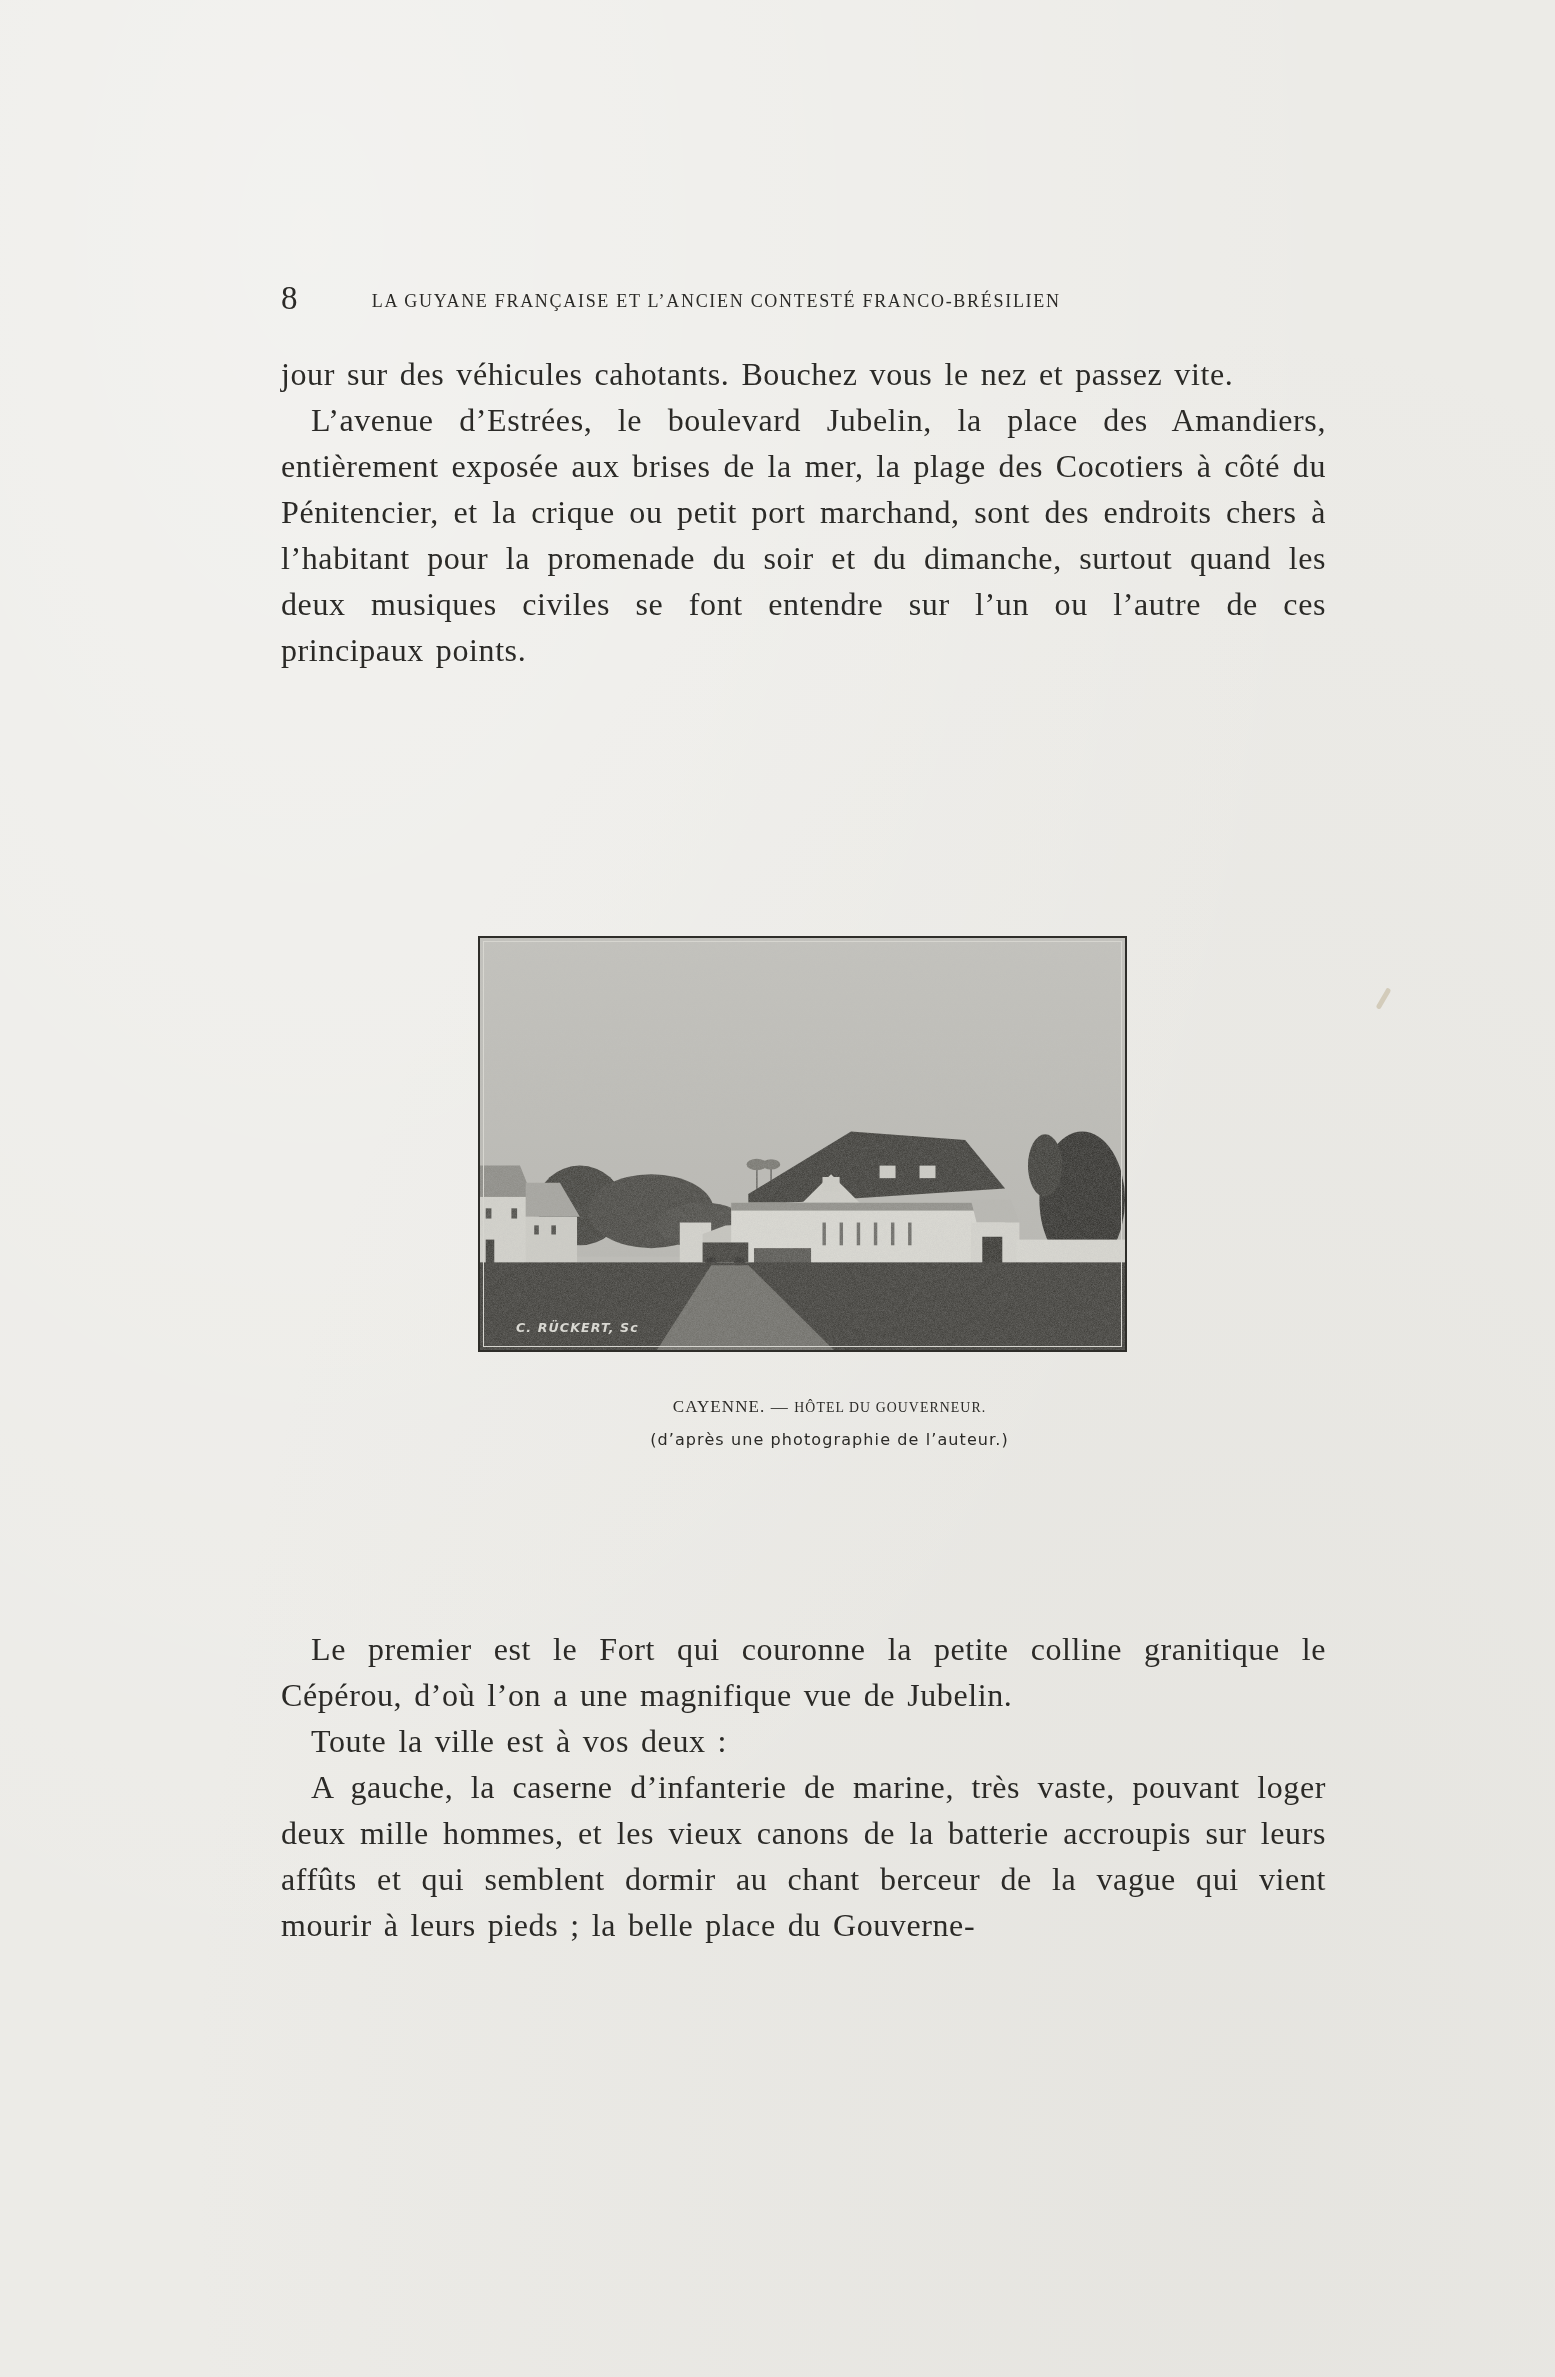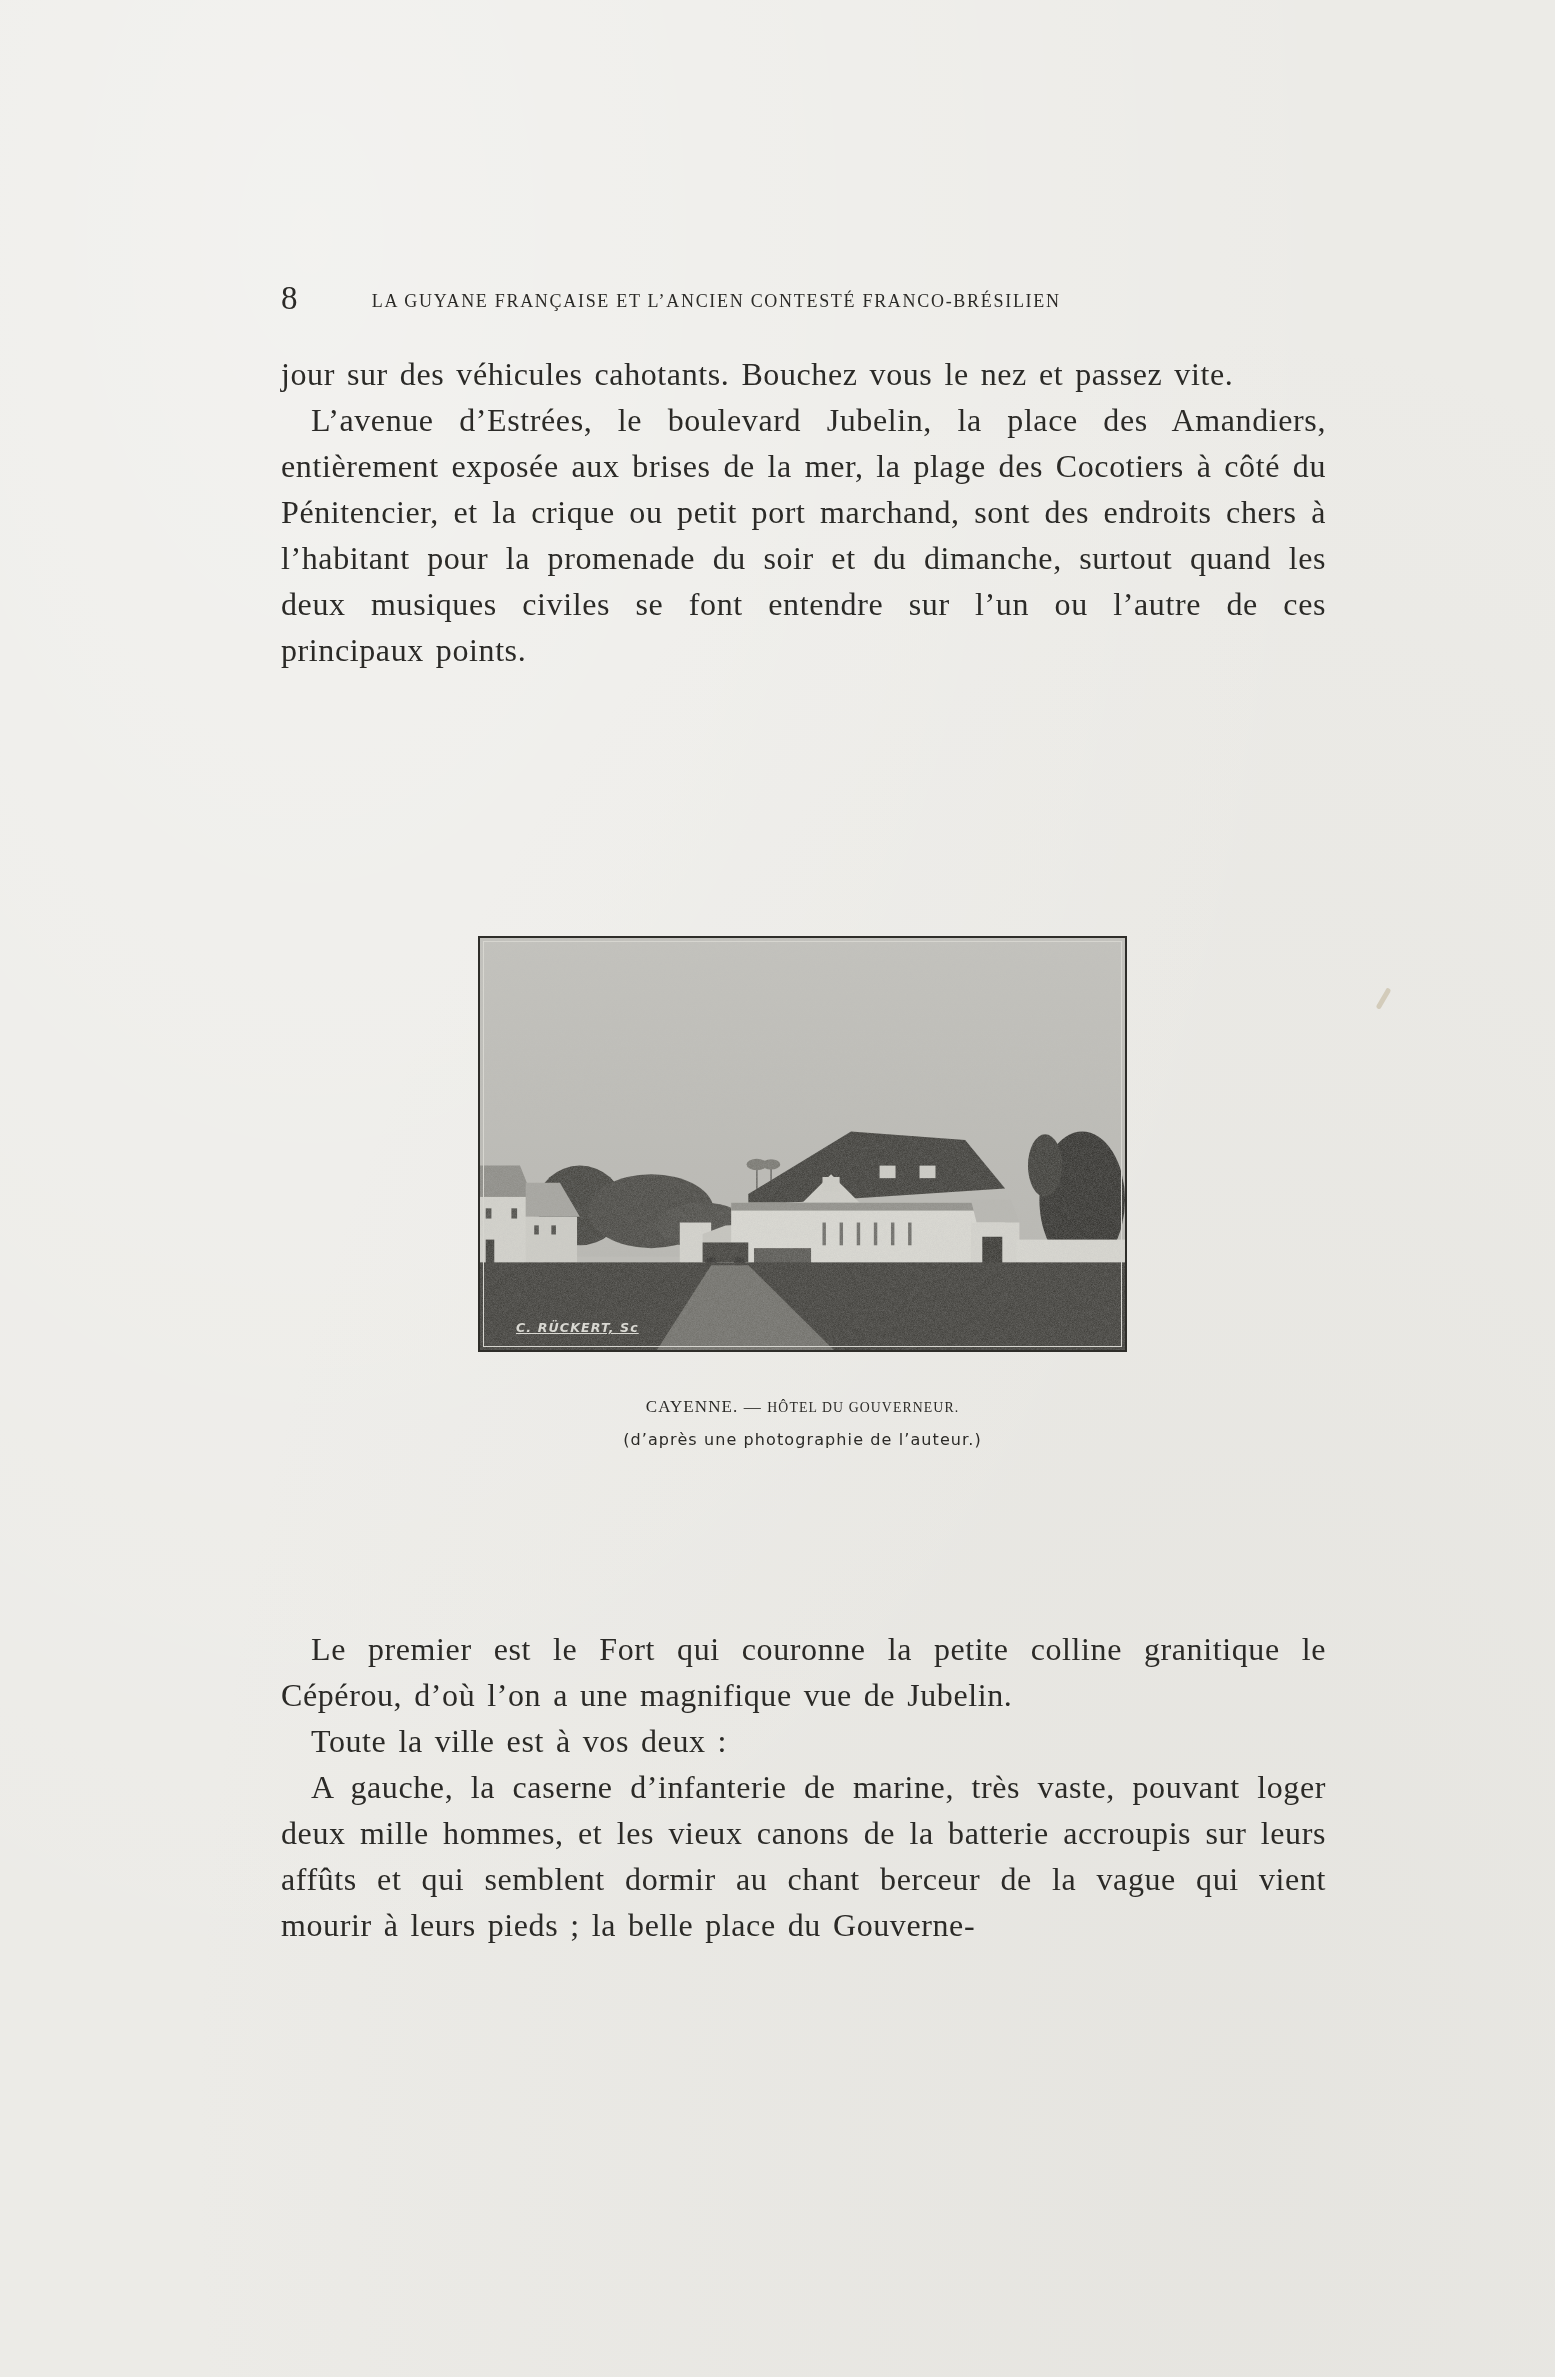--- a/index.html
+++ b/index.html
@@ -49,25 +49,25 @@
   .figure svg { position: absolute; inset: 0; width: 100%; height: 100%; }
   .figure .inner-border {
     position: absolute; inset: 3.4px;
     border: 1.1px solid #d7d6d0;
     pointer-events: none;
   }
   .figure .signature {
     position: absolute; left: 36px; bottom: 15px;
     font-family: "DejaVu Sans", sans-serif;
     font-size: 12.6px; font-style: italic; font-weight: bold;
-    color: #d9d8d2; letter-spacing: 1.1px; text-decoration: underline;
+    color: #d9d8d2; letter-spacing: 1.1px;
   }
 
   .caption {
-    position: absolute; left: 478px; width: 649px;
+    position: absolute; left: 505px; width: 649px;
     text-align: center;
   }
   .caption-line-1 { top: 1397px; font-size: 17px; letter-spacing: 1.1px; }
   .caption-line-1 .sc { font-size: 13.8px; letter-spacing: 1.1px; text-transform: uppercase; }
   .caption-line-2 { top: 1430px; font-size: 18px; letter-spacing: 1.1px; font-family: "DejaVu Sans", sans-serif; font-size: 16px; text-align: center; }
 
   .speck {
     position: absolute; left: 1381px; top: 987px; width: 4.6px; height: 23px;
     background: #c9bfa8; transform: rotate(30deg); border-radius: 2.3px; opacity: .7;
   }

